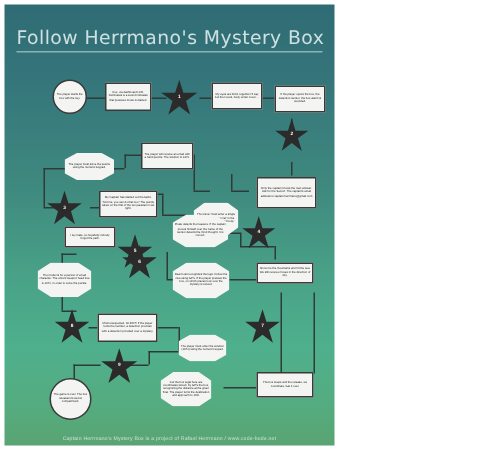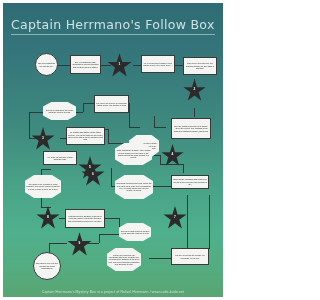--- a/index.html
+++ b/index.html
@@ -61,21 +61,21 @@
   }
   .edge{position:absolute;background:#2e3b38;}
   .edge.h{height:0.6px;}
   .edge.v{width:0.6px;}
 </style>
 </head>
 <body>
 
 <div id="poster">
 
-  <div id="title">Captain Herrmano's Follow Box</div>
+  <div id="title">Follow Herrmano's Mystery Box</div>
   <div id="title-rule"></div>
 
   <div class="edge h" style="left:54px;top:62px;width:14px;"></div>
   <div class="edge h" style="left:97px;top:62px;width:11px;"></div>
   <div class="edge h" style="left:130px;top:62px;width:9px;"></div>
   <div class="edge h" style="left:172px;top:62px;width:9px;"></div>
   <div class="edge v" style="left:191px;top:76px;height:10px;"></div>
   <div class="edge v" style="left:191px;top:105px;height:9px;"></div>
   <div class="edge h" style="left:151px;top:124px;width:12px;"></div>
   <div class="edge v" style="left:151px;top:113px;height:11px;"></div>

